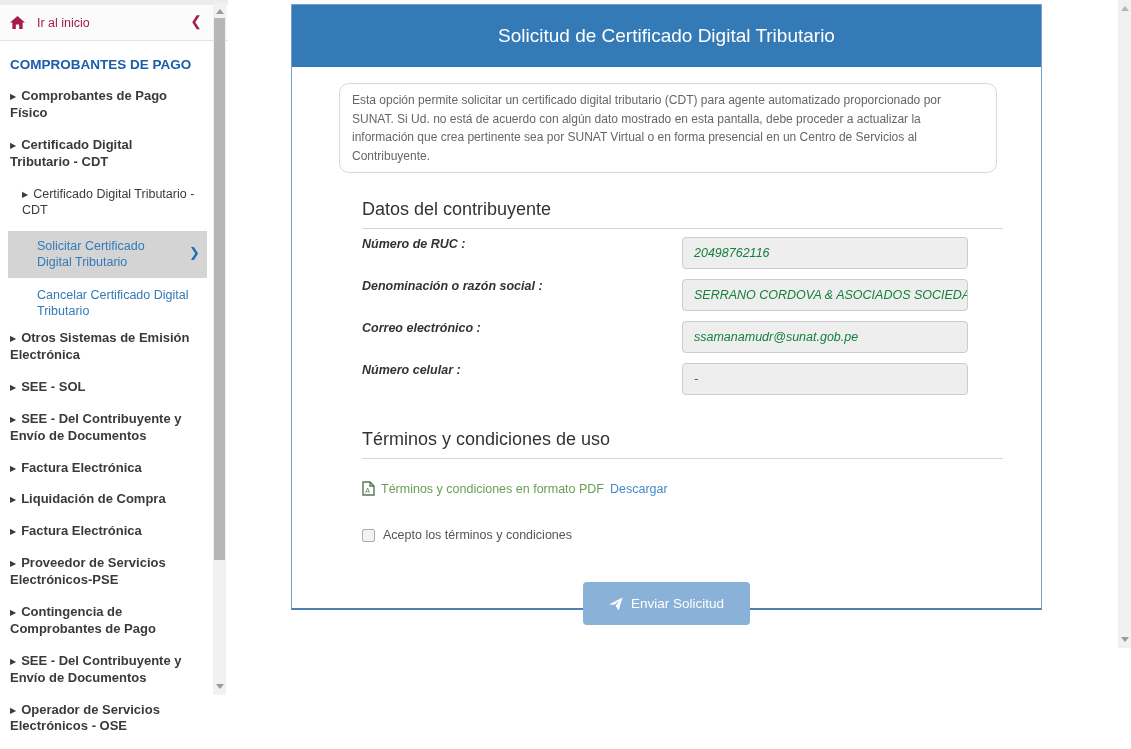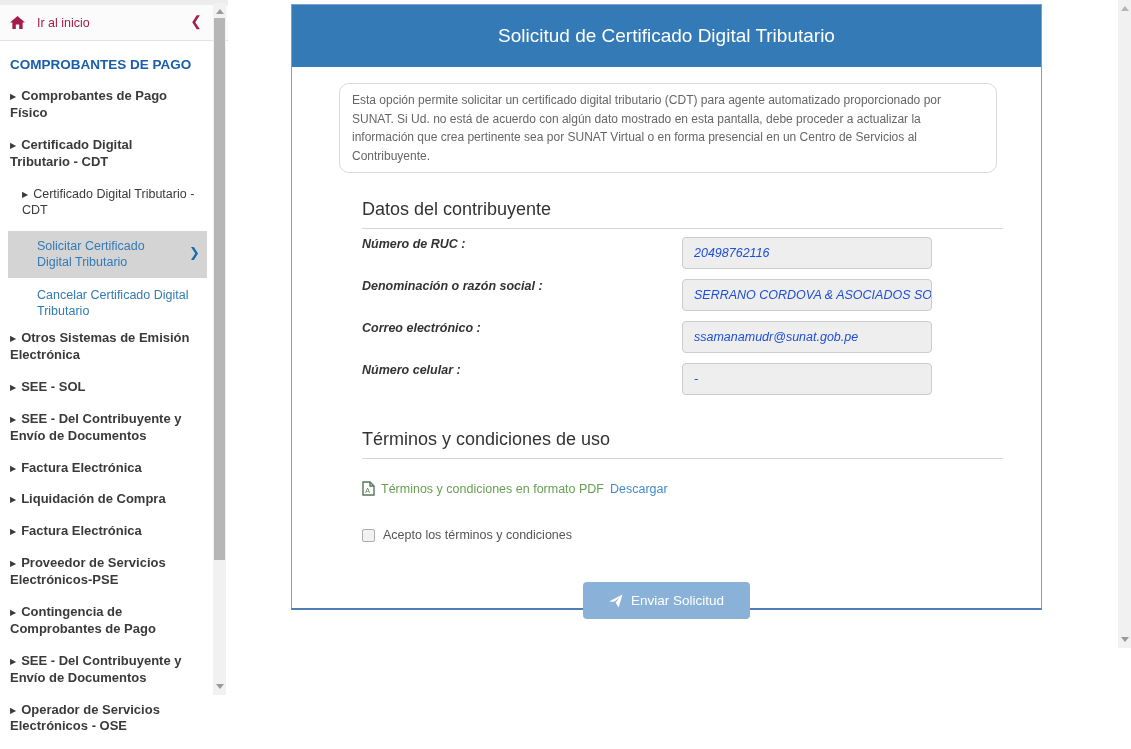--- a/index.html
+++ b/index.html
@@ -40,33 +40,33 @@
   .card-header { height:62px; background:#337ab7; display:flex; align-items:center; justify-content:center; }
   .card-title { color:#fff; font-size:19px; }
   .intro-box { margin:16px 44px 0 47px; border:1px solid #d9d9d9; border-radius:10px;
     padding:7px 12px; color:#666; font-size:12px; line-height:1.55; }
   .section { margin:26px 38px 0 70px; }
   .section-heading { font-size:18px; font-weight:normal; color:#333;
     border-bottom:1px solid #d5d5d5; padding-bottom:8px; }
   .form-fields { margin-top:8px; }
   .form-row { display:flex; height:32px; margin-bottom:10px;font-style:italic; }
   .form-label { width:320px; font-weight:bold; font-size:12.5px; color:#333; }
-  .field-value { width:250px; height:32px; background:#eee; border:1px solid #ccc; border-radius:4px;
-    color:#1d4ed8; font-size:12.5px; line-height:30px; padding:0 11px; white-space:nowrap; overflow:hidden; }
+  .field-value { width:286px; height:32px; background:#eee; border:1px solid #ccc; border-radius:4px;
+    color:#15803d; font-size:12.5px; line-height:30px; padding:0 11px; white-space:nowrap; overflow:hidden; }
   .terms-section { margin-top:34px; }
   .pdf-row { margin-top:22px; display:flex; align-items:center; font-size:12.5px; }
   .pdf-icon { margin-right:6px; display:inline-flex; }
   .pdf-text { color:#67a054; }
   .download-link { color:#428bca; margin-left:6px; cursor:pointer; }
   .accept-row { margin-top:32px; display:flex; align-items:center; font-size:12.5px; color:#555; }
   .checkbox { width:13px; height:13px; background:#f2f2f2; border:1px solid #adadad; border-radius:2px;
     margin-right:8px; cursor:pointer; flex:0 0 13px; }
   .button-row { margin:40px 45px 0 45px; text-align:center; }
   .submit-btn { display:inline-flex; align-items:center; gap:8px; background:#8ab1d7; color:#fff;
-    border:none; border-radius:4px; font-size:13.5px; height:37px; padding:0 26px; cursor:pointer;
+    border:none; border-radius:4px; font-size:13.5px; height:43px; padding:0 26px; cursor:pointer;
     font-family:"Liberation Sans","DejaVu Sans",sans-serif; }
 </style>
 </head>
 <body>
 
 <div class="sidebar">
   <div class="sidebar-topstrip"></div>
   <div class="sidebar-home-row">
     <span class="home-link">
       <span style="display:inline-flex;">

